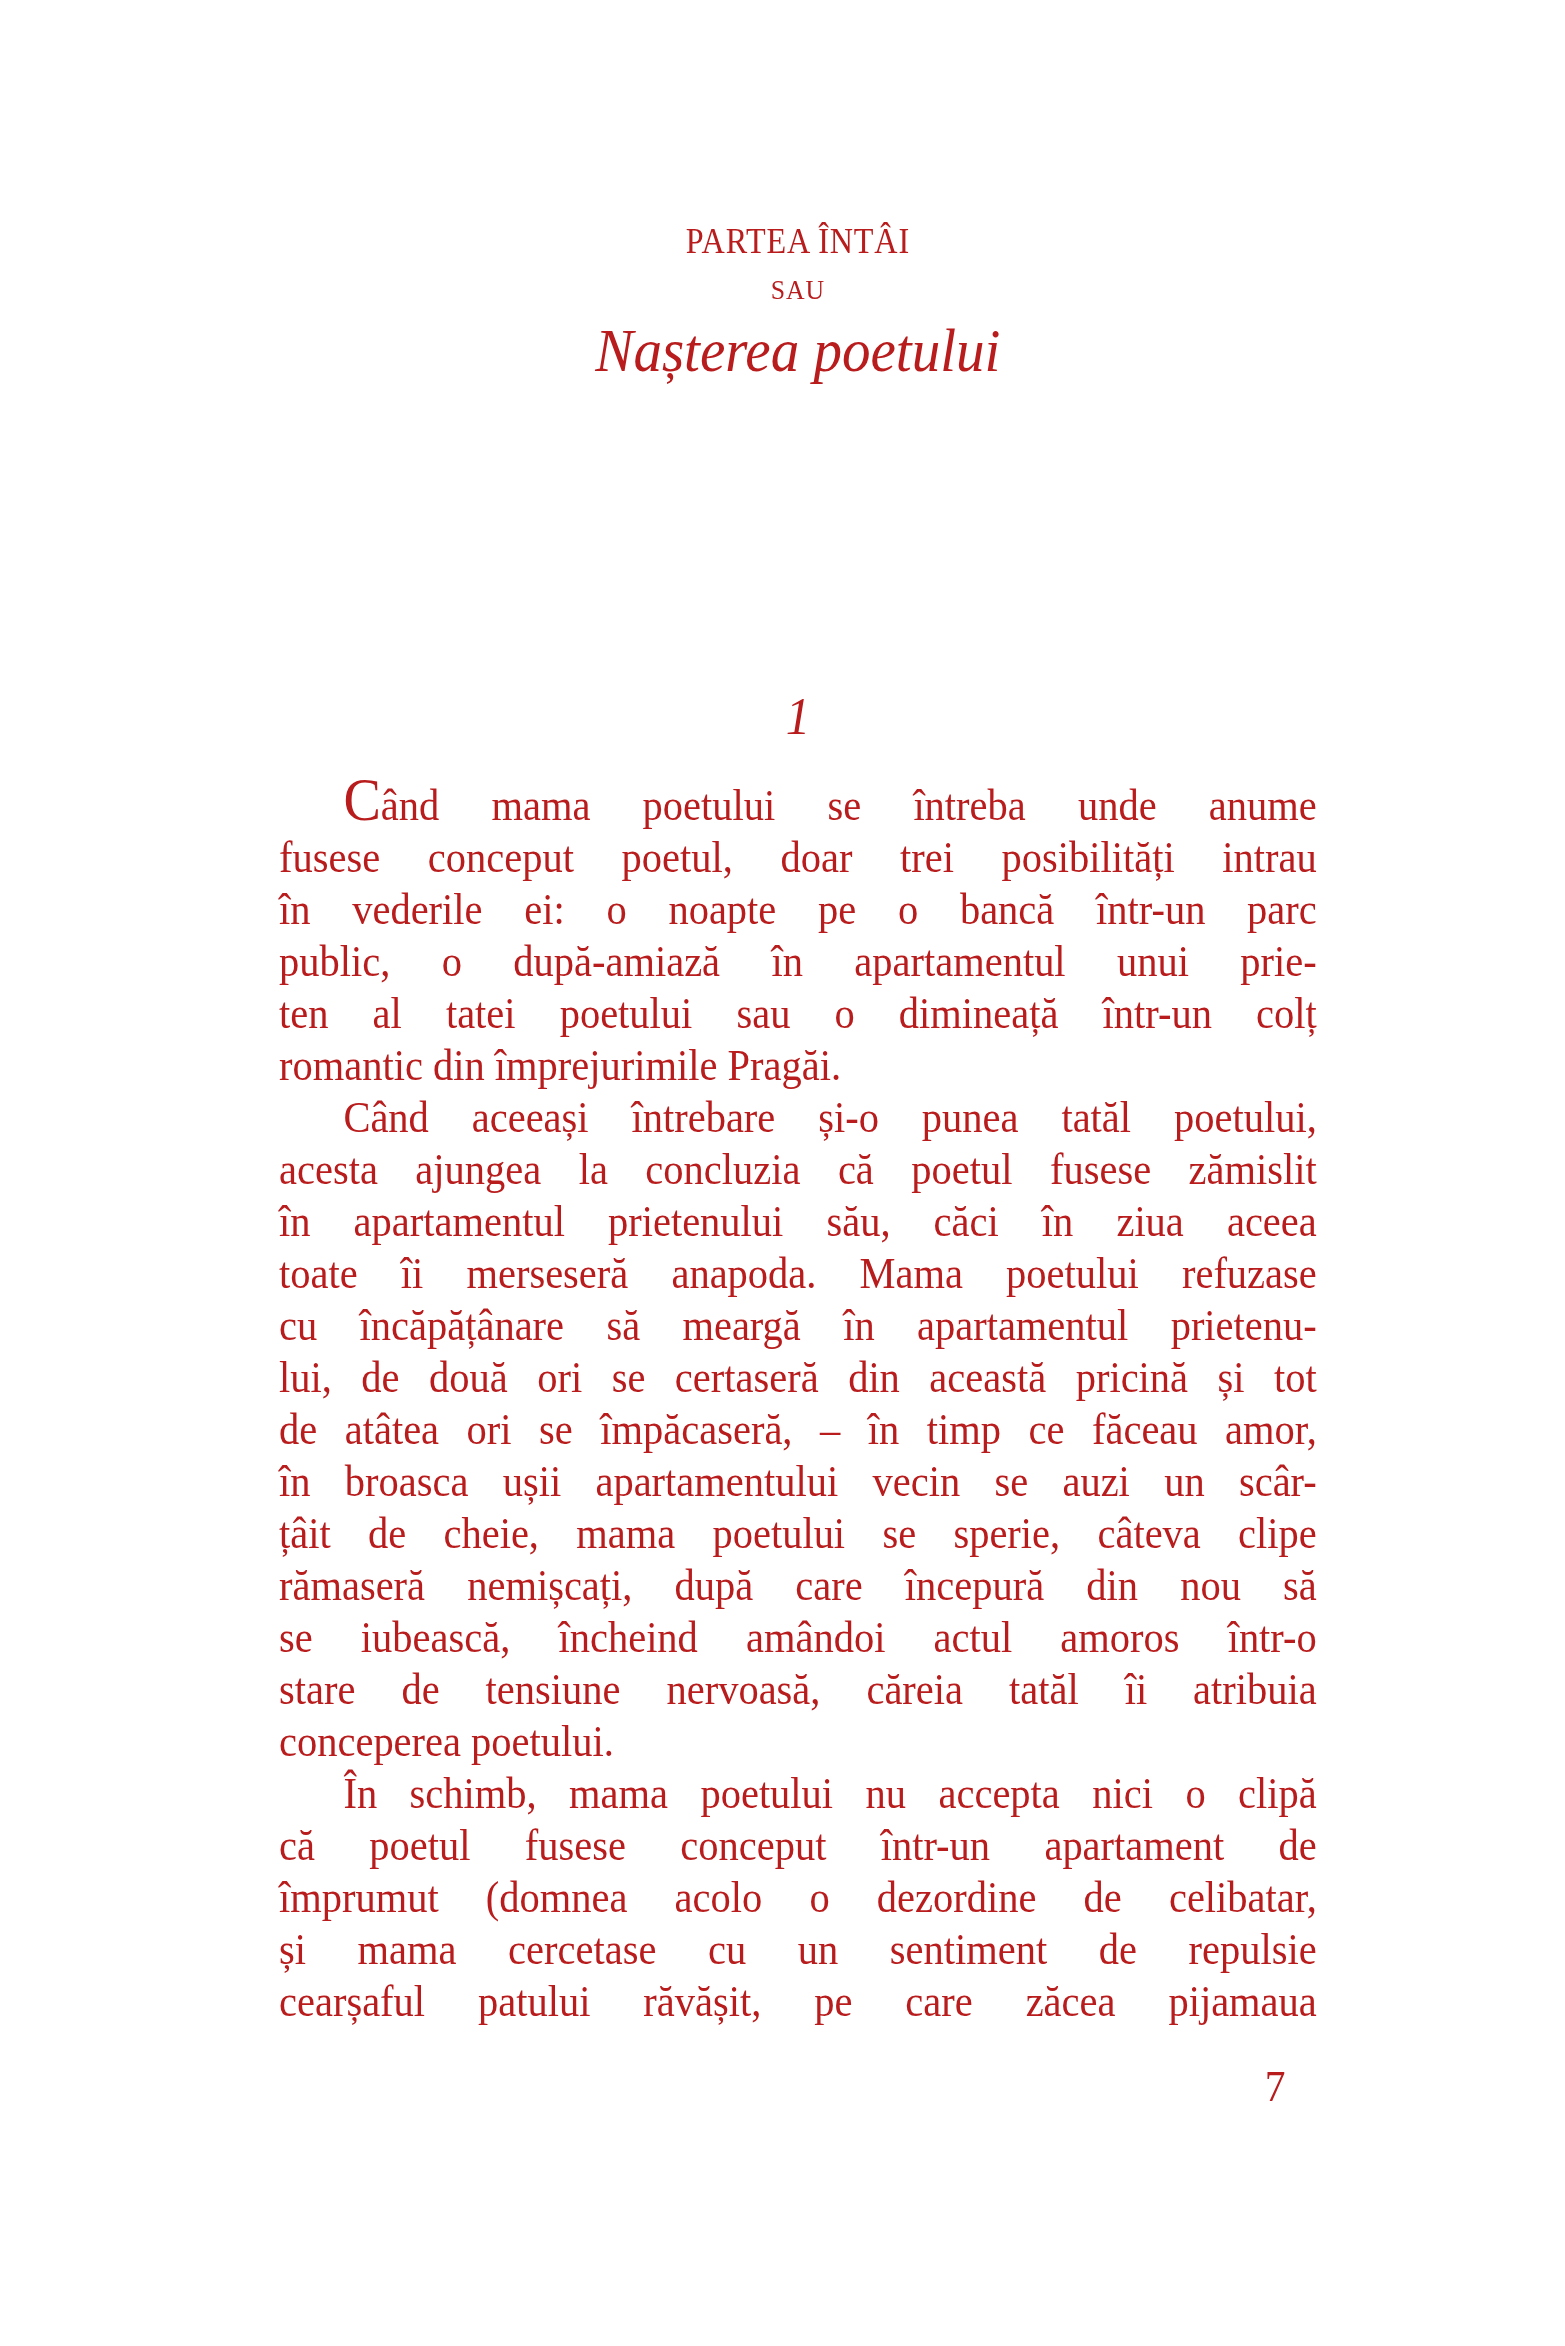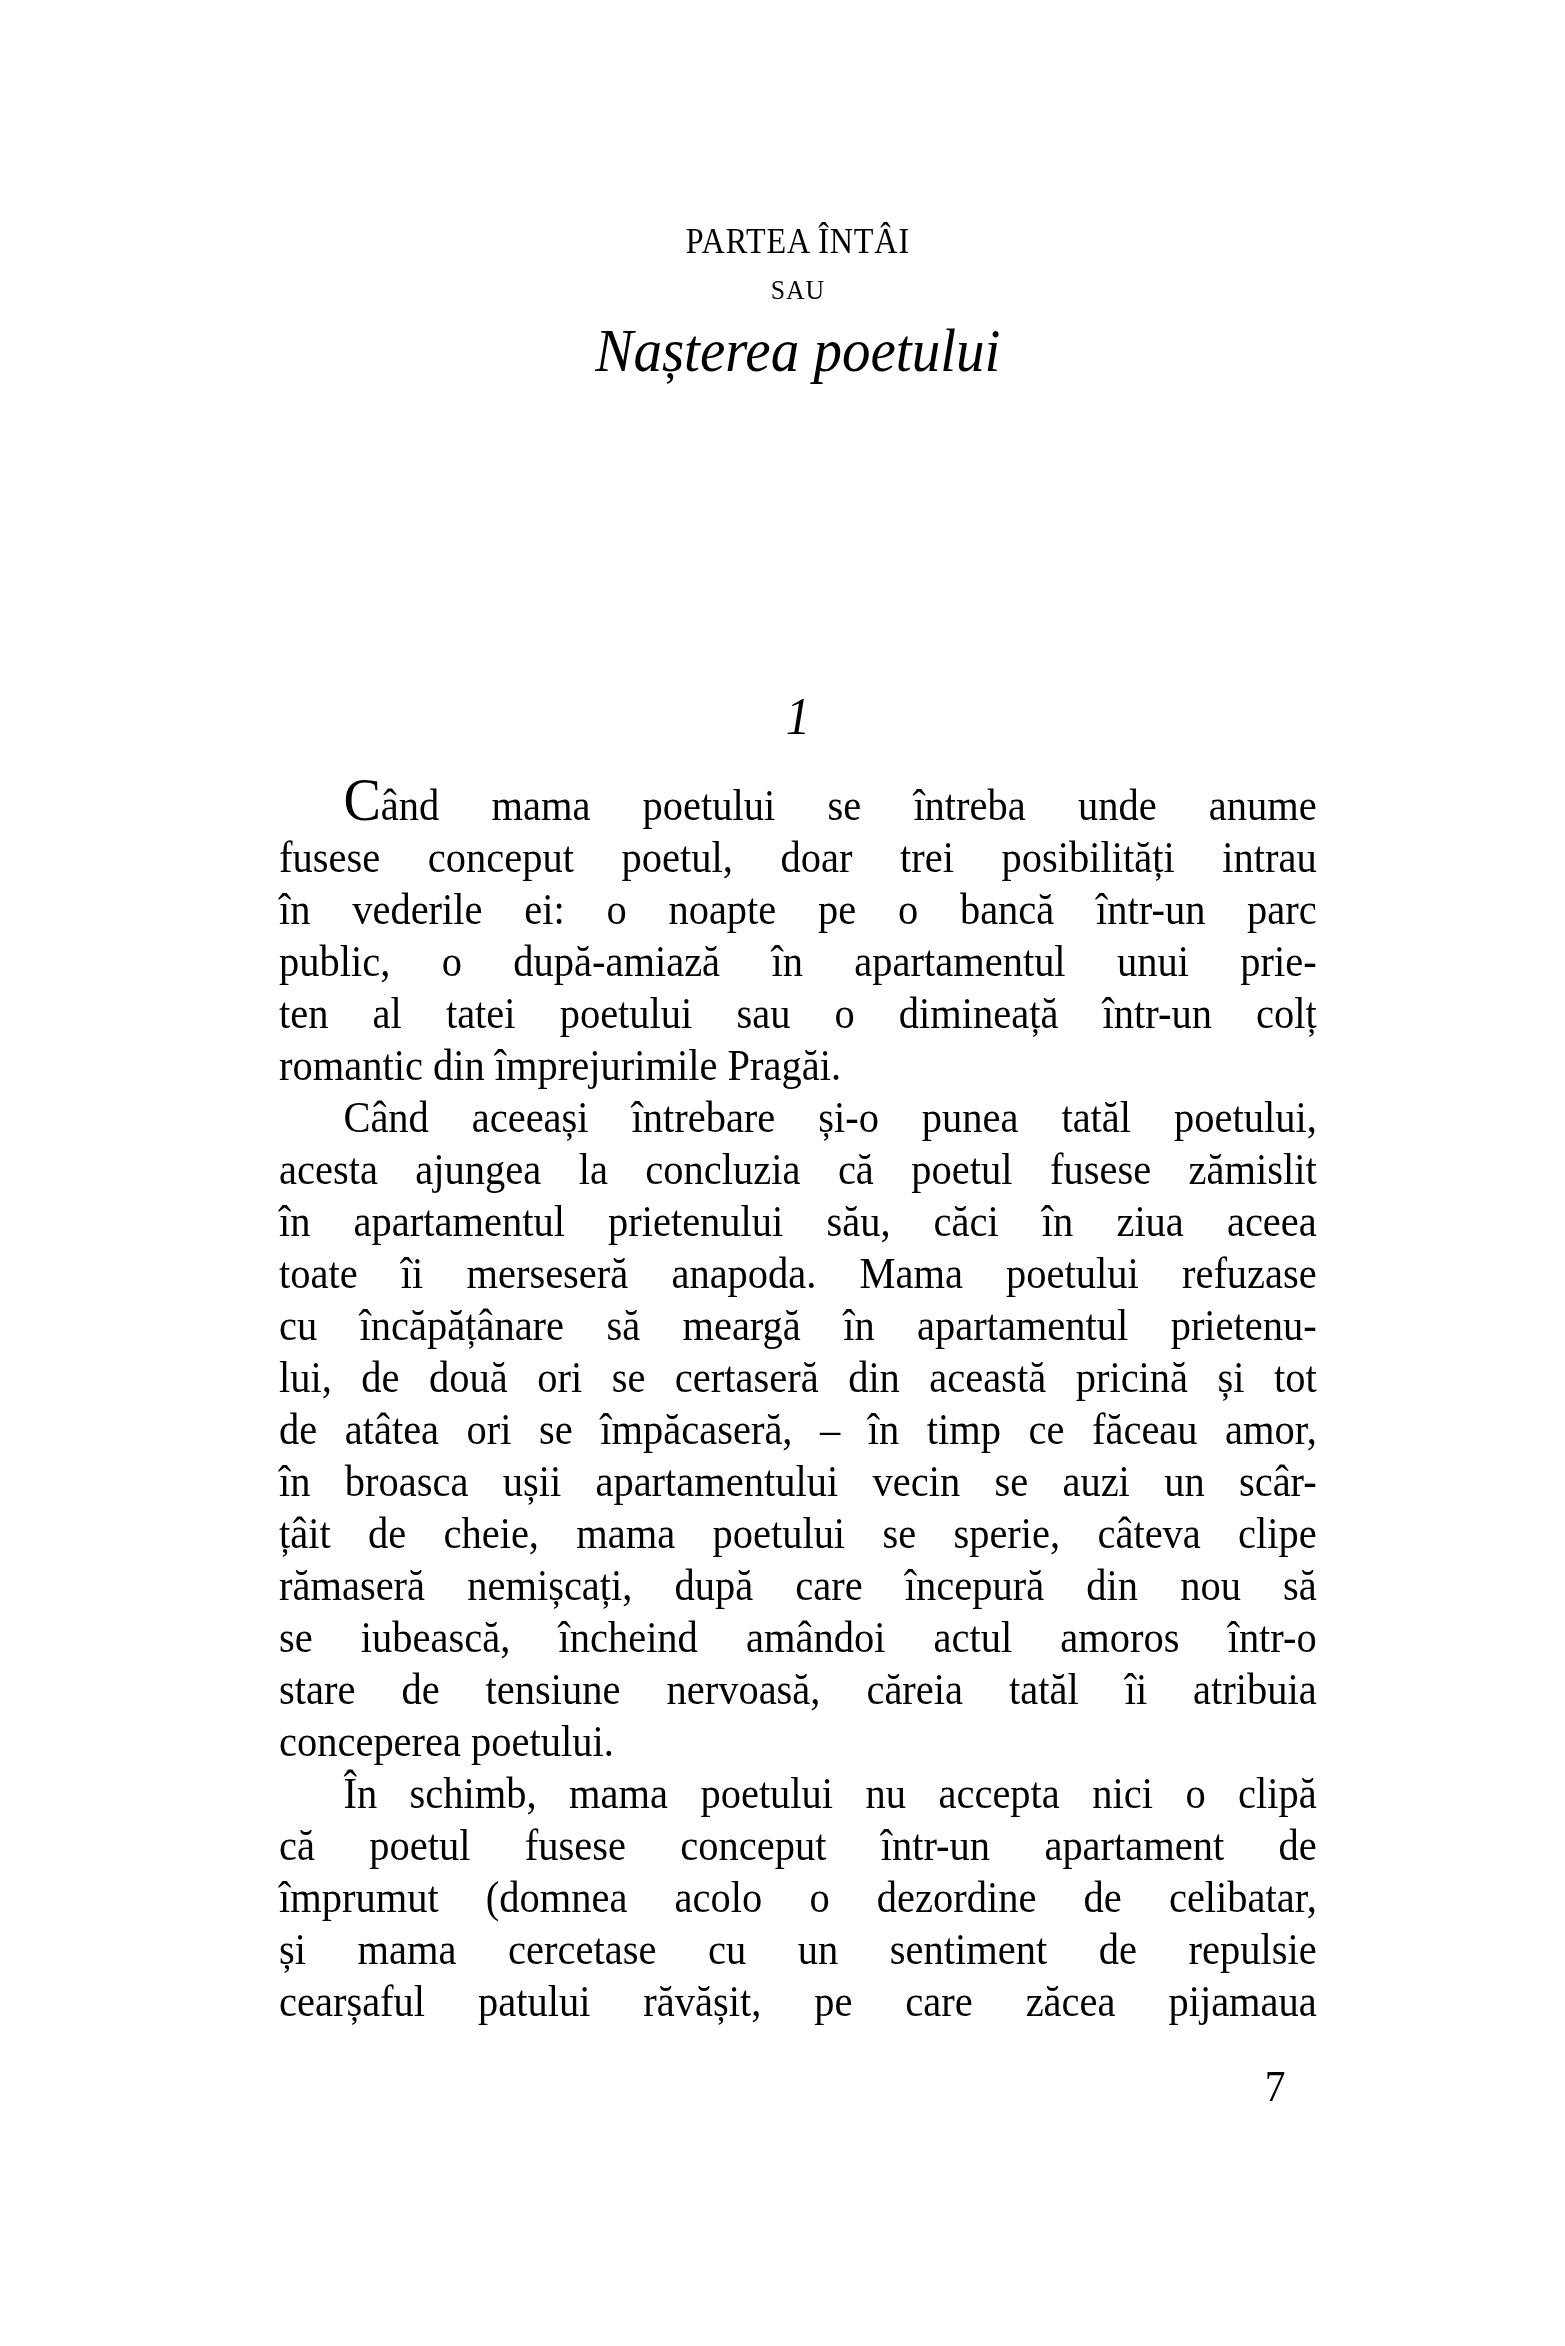--- a/index.html
+++ b/index.html
@@ -7,21 +7,21 @@
     margin: 0;
     padding: 0;
     background: #e8e8e8;
   }
   .page {
     position: relative;
     width: 1565px;
     height: 2347px;
     margin: 0 auto;
     background: #ffffff;
-    color: #000000;
+    color: #b91c1c;
     font-family: "Liberation Serif", "DejaVu Serif", serif;
     overflow: hidden;
   }
   
   .content {
     position: absolute;
     left: 279px;
     top: 223px;
     width: 1128px;
     transform: scaleX(0.92);

